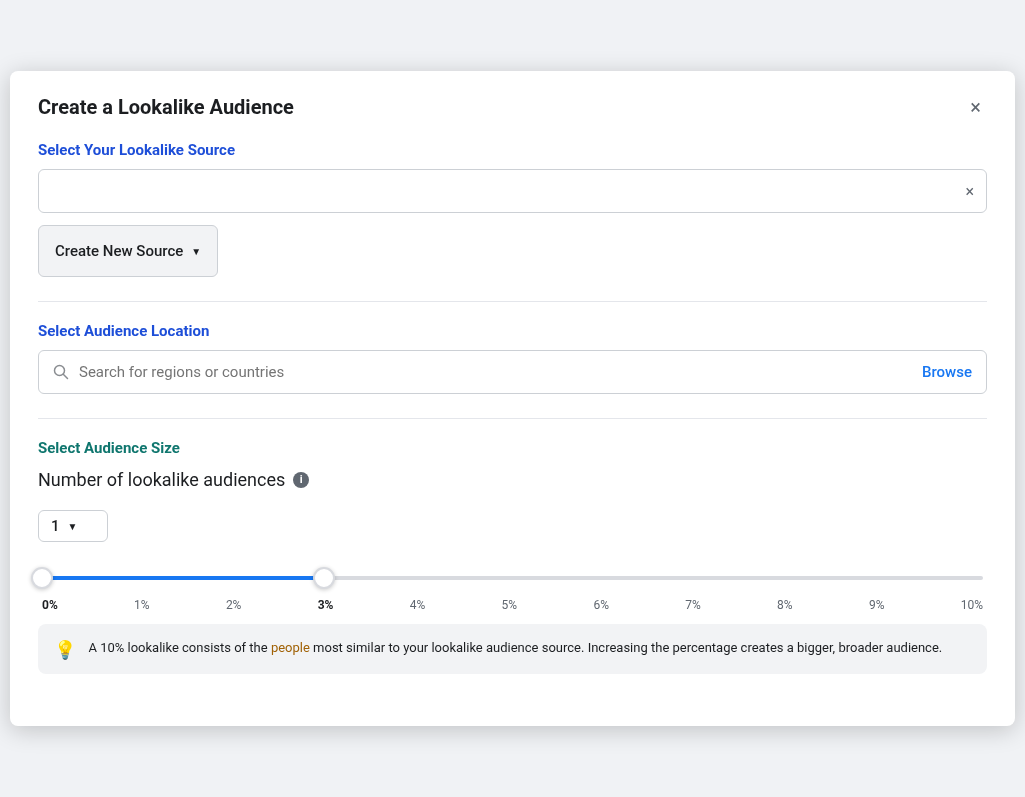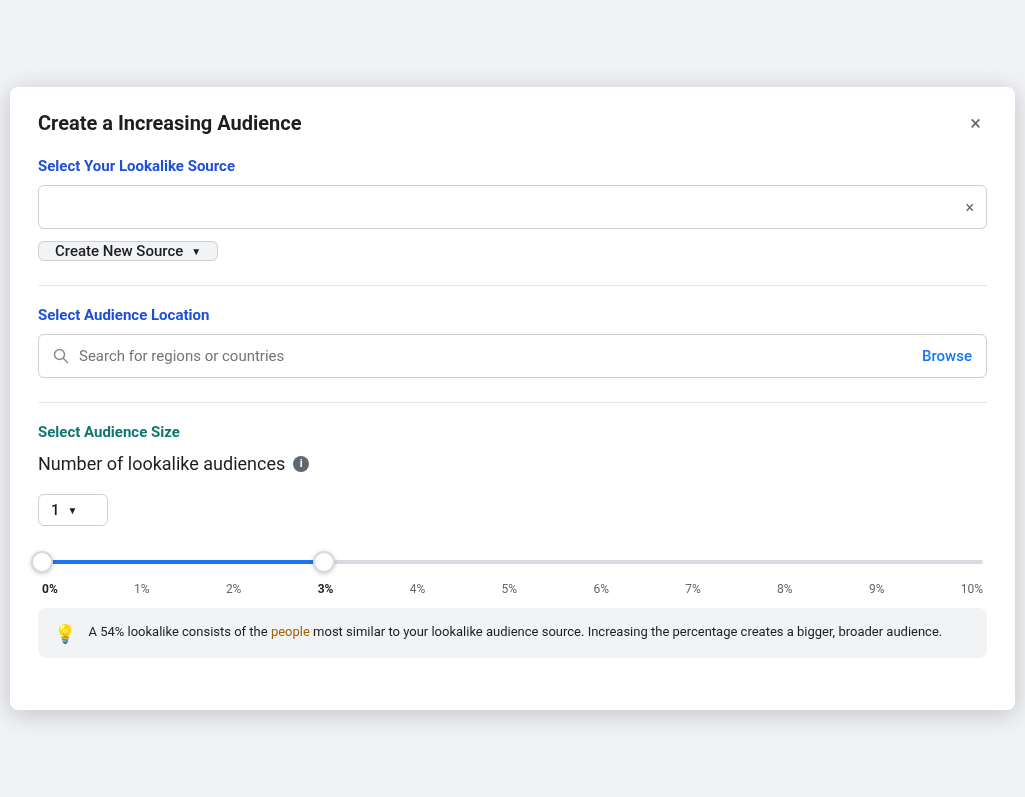--- a/index.html
+++ b/index.html
@@ -95,21 +95,21 @@
       font-size: 16px;
       display: flex;
       align-items: center;
       justify-content: center;
     }
 
     .create-new-btn {
       background: #f2f3f5;
       border: 1px solid #ccd0d5;
       border-radius: 6px;
-      padding: 0 16px;
+      padding: 16px 16px;
       font-size: 15px;
       font-weight: 500;
       color: #1c1e21;
       cursor: pointer;
       display: flex;
       align-items: center;
       gap: 8px;
     }
 
     .dropdown-arrow {
@@ -320,21 +320,21 @@
       background: #e4e6eb;
       margin: 8px 0 20px 0;
     }
   </style>
 </head>
 <body>
 
 <div class="modal-overlay">
 
   <div class="modal-header">
-    <h2 class="modal-title">Create a Increasing Audience</h2>
+    <h2 class="modal-title">Create a Lookalike Audience</h2>
     <button class="close-btn">×</button>
   </div>
 
   <div class="section">
     <span class="section-label">Select Your Lookalike Source</span>
     <div class="source-input-wrapper">
       <input type="text" value="" placeholder="" style="">
       <button class="source-input-clear">×</button>
     </div>
     <button class="create-new-btn">
@@ -395,18 +395,18 @@
         <span class="slider-label">8%</span>
         <span class="slider-label">9%</span>
         <span class="slider-label">10%</span>
       </div>
     </div>
 
     
     <div class="info-box">
       <span class="bulb-icon">💡</span>
       <p class="info-text">
-        <span>A 54% lookalike consists of the </span><a>people</a><span> most similar to your lookalike audience source. Increasing the percentage creates a bigger, broader audience.</span>
+        <span>A 10% lookalike consists of the </span><a>people</a><span> most similar to your lookalike audience source. Increasing the percentage creates a bigger, broader audience.</span>
       </p>
     </div>
   </div>
 
 </div>
 
 </body></html>

